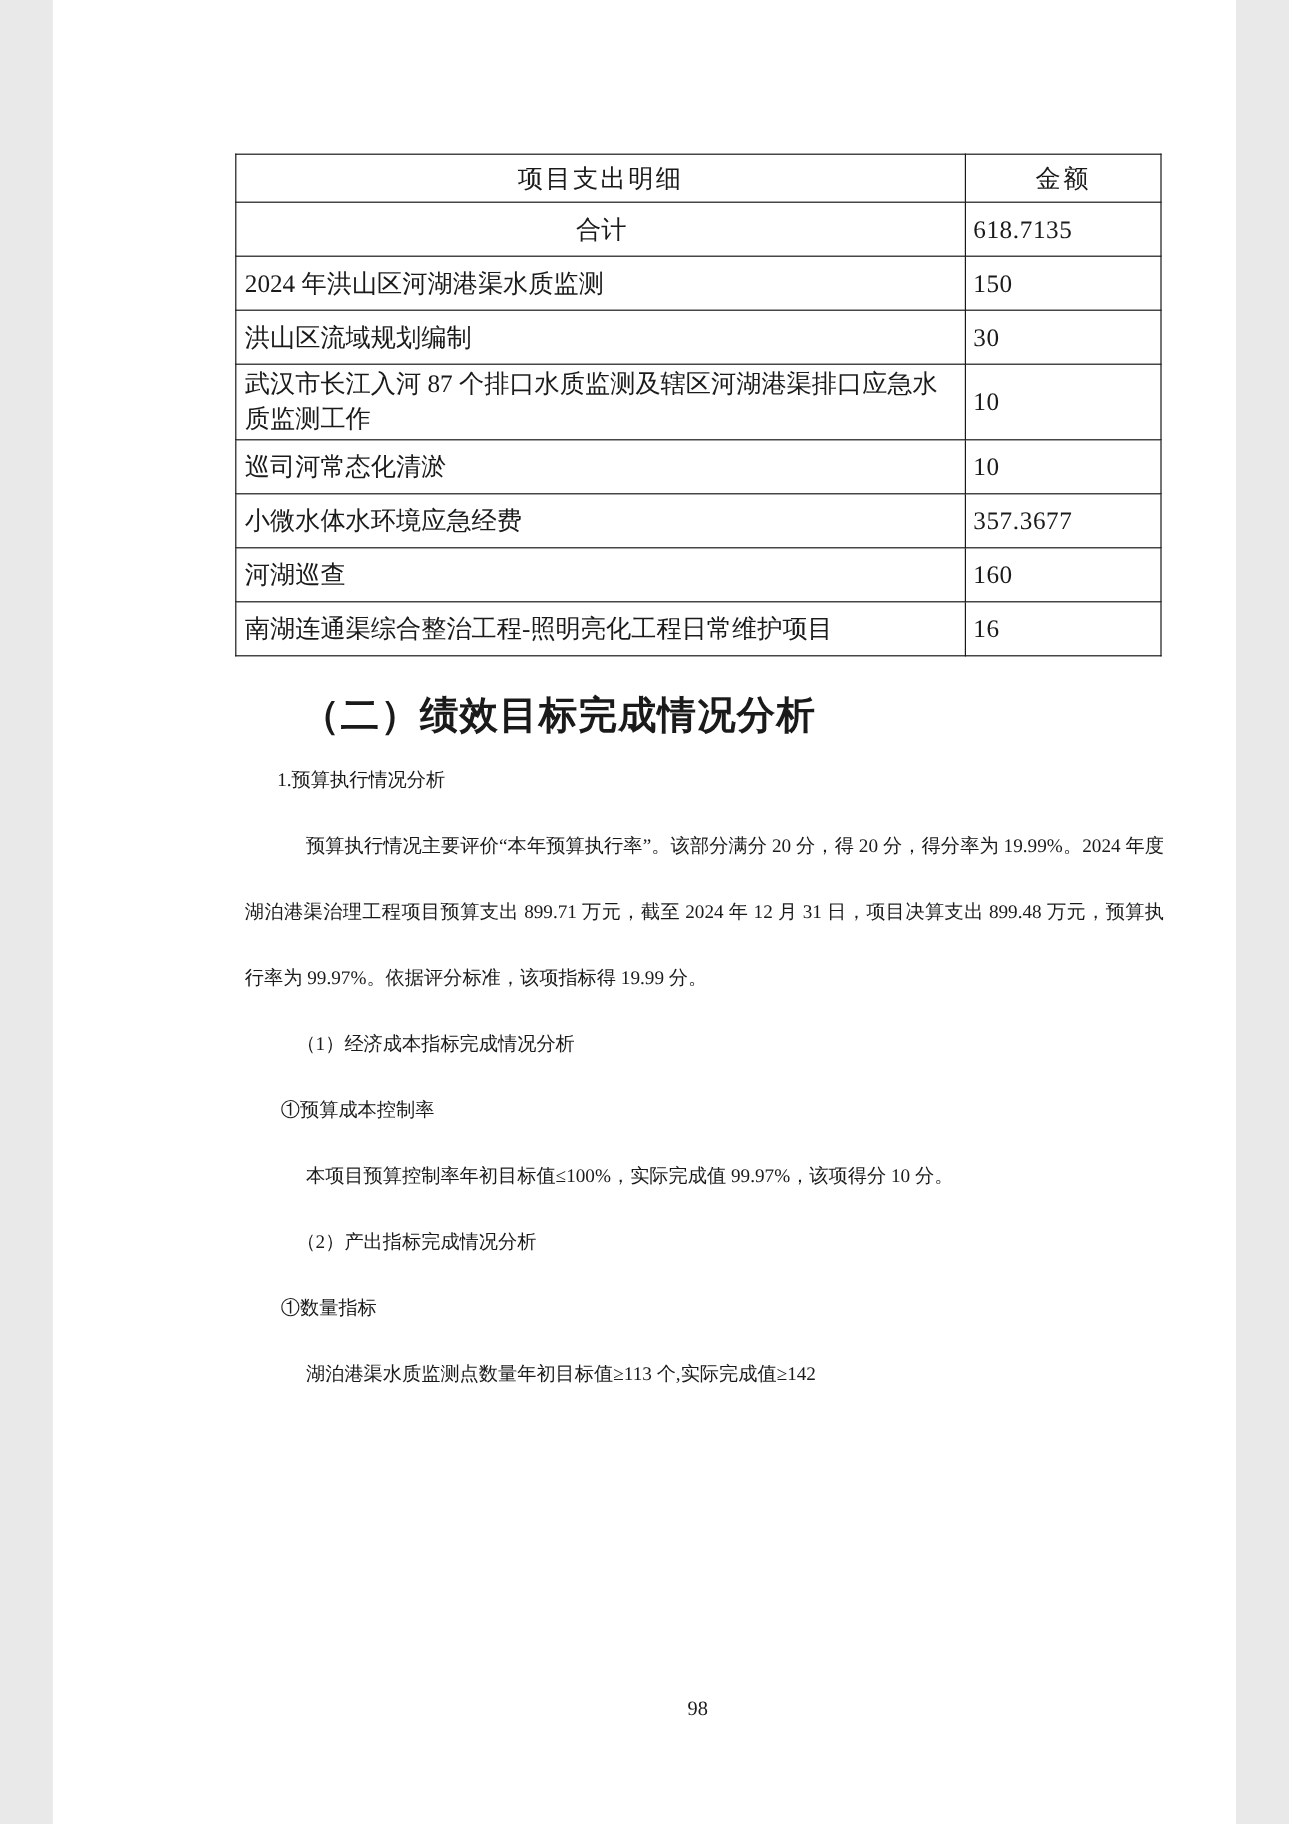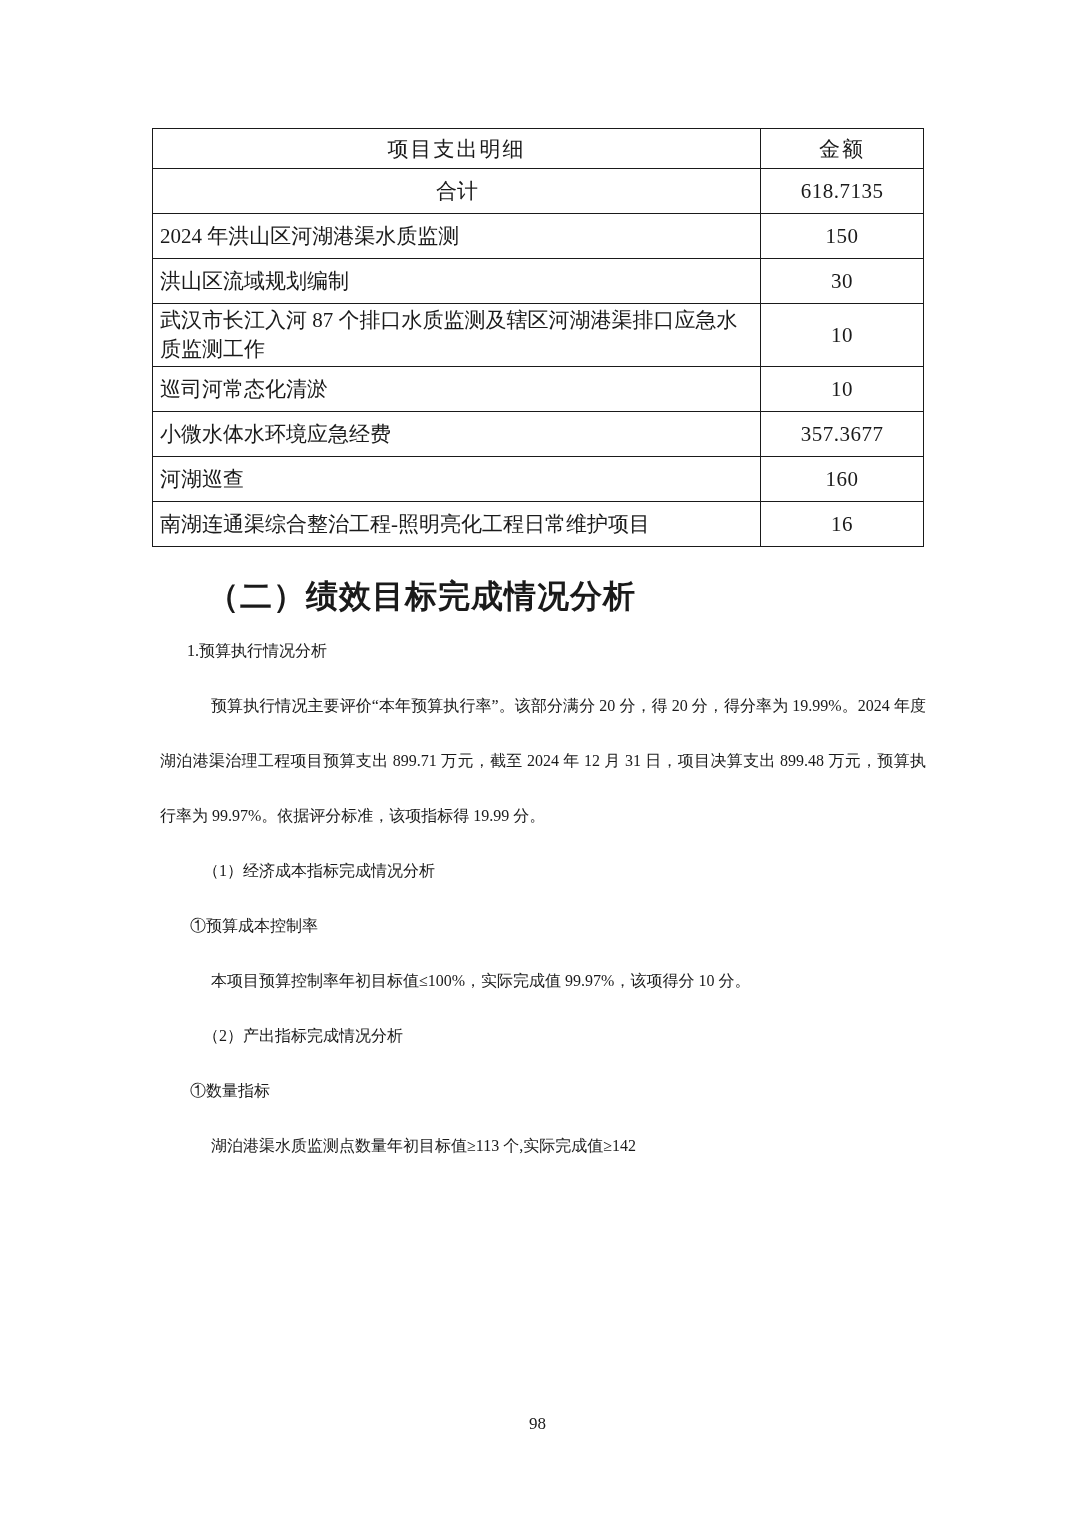--- a/index.html
+++ b/index.html
@@ -1,19 +1,19 @@
 <!DOCTYPE html>
 <html><head>
 <meta charset="utf-8">
 <style>
   * { box-sizing: border-box; }
   html, body { margin: 0; padding: 0; background: #e9e9e9; }
   .page {
     position: relative;
-    width: 1074px;
+    width: 986px;
     height: 1520px;
     margin: 0 auto;
     background: #ffffff;
     font-family: "Liberation Serif", "DejaVu Serif", serif;
     color: #1a1a1a;
     overflow: hidden;
   }
 
   
   table.expense-table {
@@ -40,21 +40,20 @@
     letter-spacing: 2px;
   }
   .expense-table td.cell-item {
     height: 45px;
     text-align: left;
     line-height: 29px;
     padding-left: 7px;
   }
   .expense-table td.cell-item.center { text-align: center; }
   .expense-table td.cell-amount {
-    text-align: center;
     letter-spacing: 0.5px;
     font-family: Liberation Serif, serif;
   }
 
   
   .section-heading {
     position: absolute;
     top: 575px;
     left: 207px;
     margin: 0;

